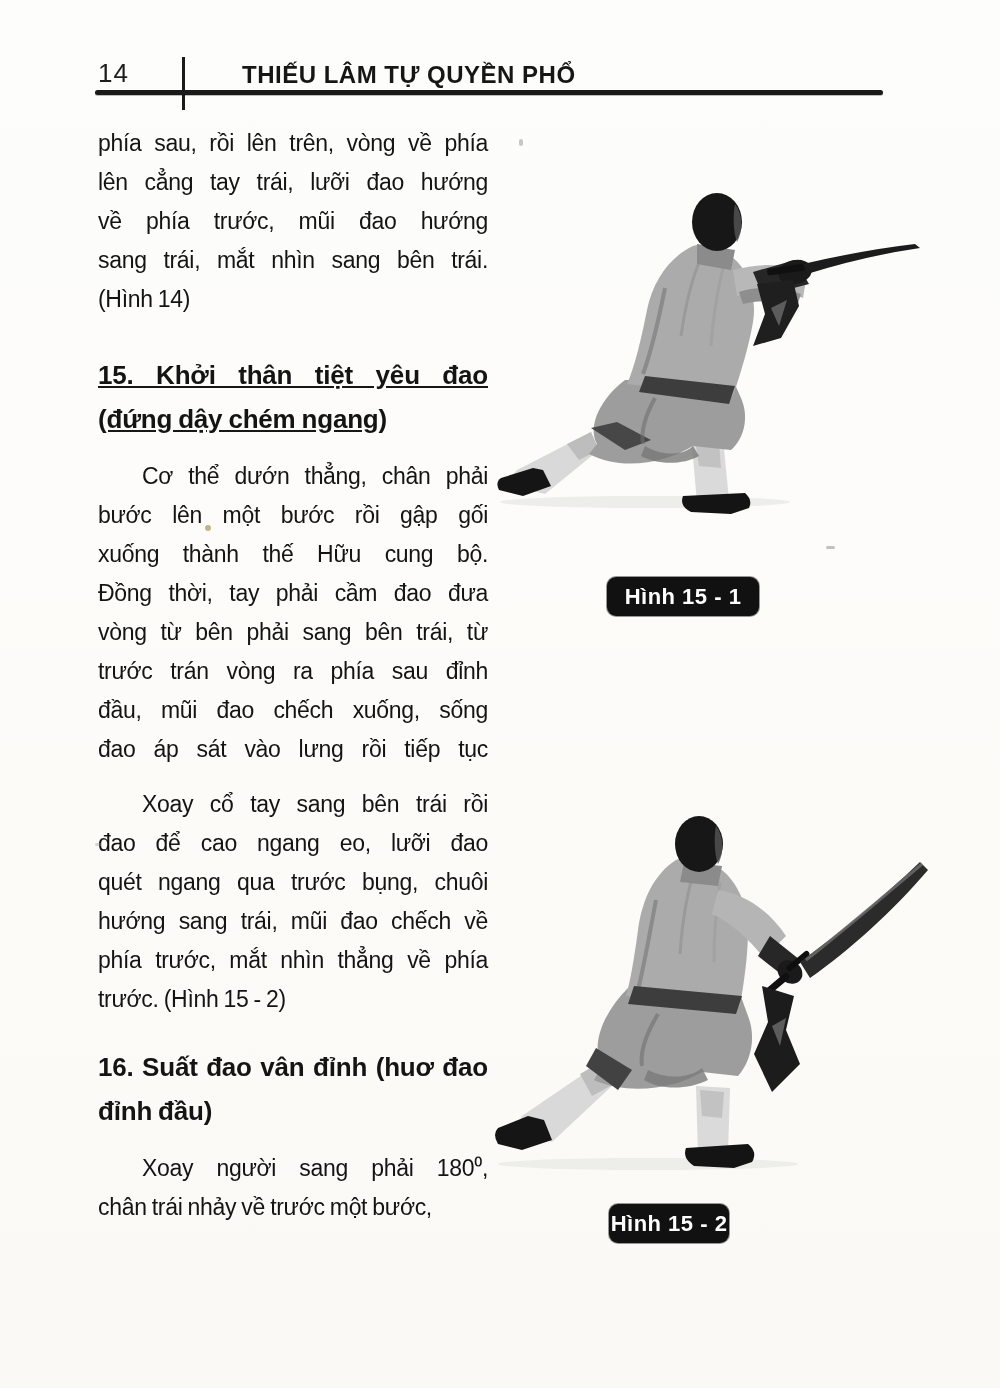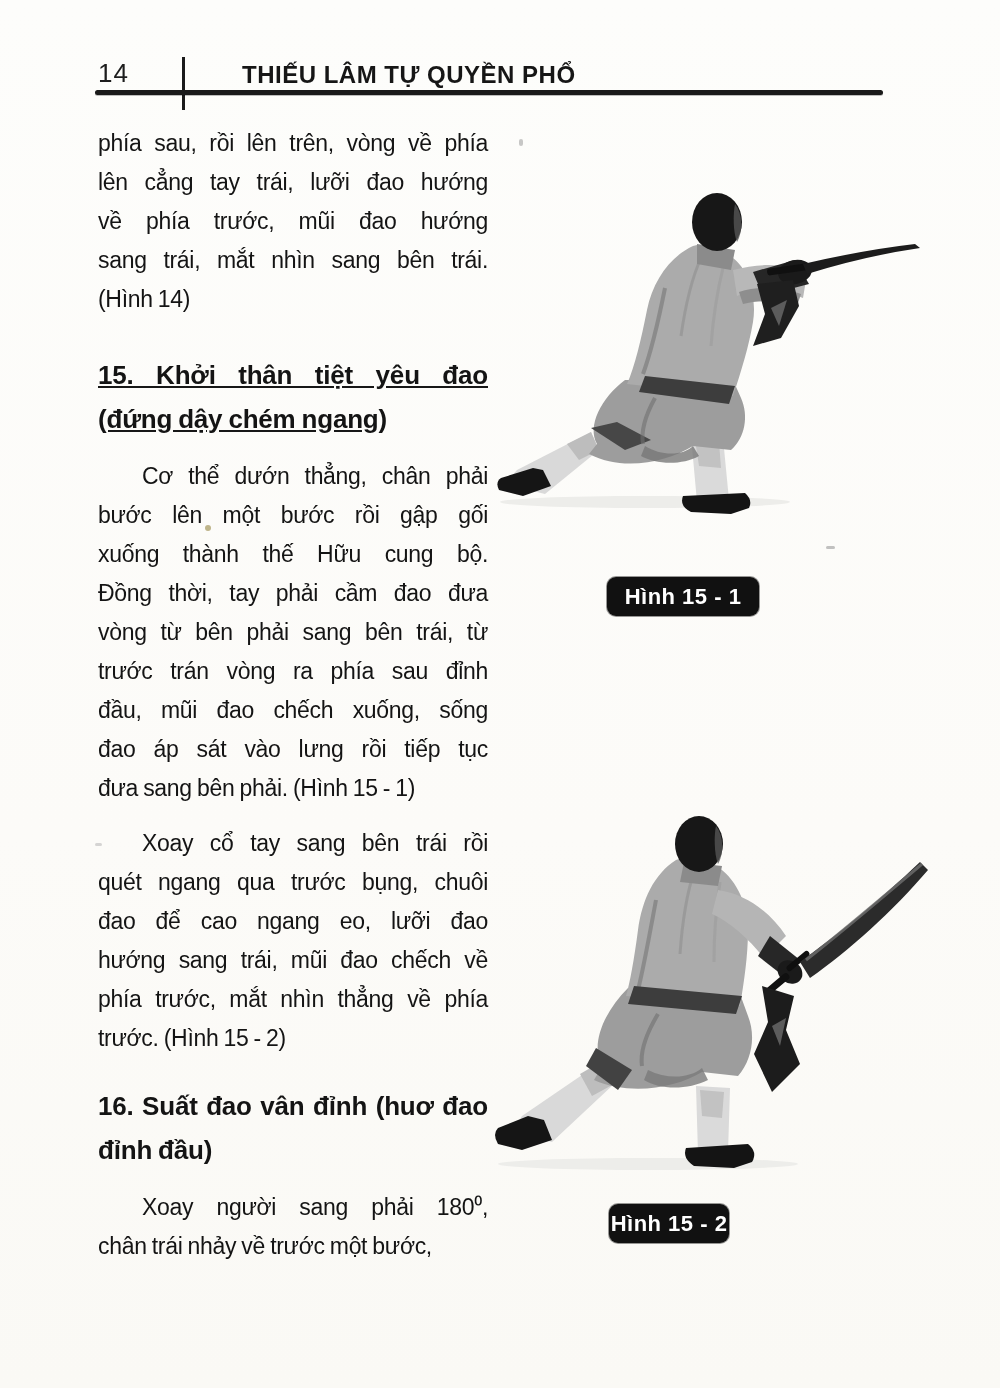--- a/index.html
+++ b/index.html
@@ -98,26 +98,25 @@
       </div>
     <div class="para mt-p">
         <div class="tline indent">Cơ thể dướn thẳng, chân phải</div>
         <div class="tline">bước lên một bước rồi gập gối</div>
         <div class="tline">xuống thành thế Hữu cung bộ.</div>
         <div class="tline">Đồng thời, tay phải cầm đao đưa</div>
         <div class="tline">vòng từ bên phải sang bên trái, từ</div>
         <div class="tline">trước trán vòng ra phía sau đỉnh</div>
         <div class="tline">đầu, mũi đao chếch xuống, sống</div>
         <div class="tline">đao áp sát vào lưng rồi tiếp tục</div>
-        <div class="tline last">đưa sang bên phải. (Hình 15 - 1)</div>
       </div>
     <div class="para mt-p">
         <div class="tline indent">Xoay cổ tay sang bên trái rồi</div>
+        <div class="tline">đao để cao ngang eo, lưỡi đao</div>
         <div class="tline">quét ngang qua trước bụng, chuôi</div>
-        <div class="tline">đao để cao ngang eo, lưỡi đao</div>
         <div class="tline">hướng sang trái, mũi đao chếch về</div>
         <div class="tline">phía trước, mắt nhìn thẳng về phía</div>
         <div class="tline last">trước. (Hình 15 - 2)</div>
       </div>
     <div class="heading mt-h2">
         <div class="tline">16. Suất đao vân đỉnh (huơ đao</div>
         <div class="tline last">đỉnh đầu)</div>
       </div>
     <div class="para mt-p">
         <div class="tline indent">Xoay người sang phải 180⁰,</div>

